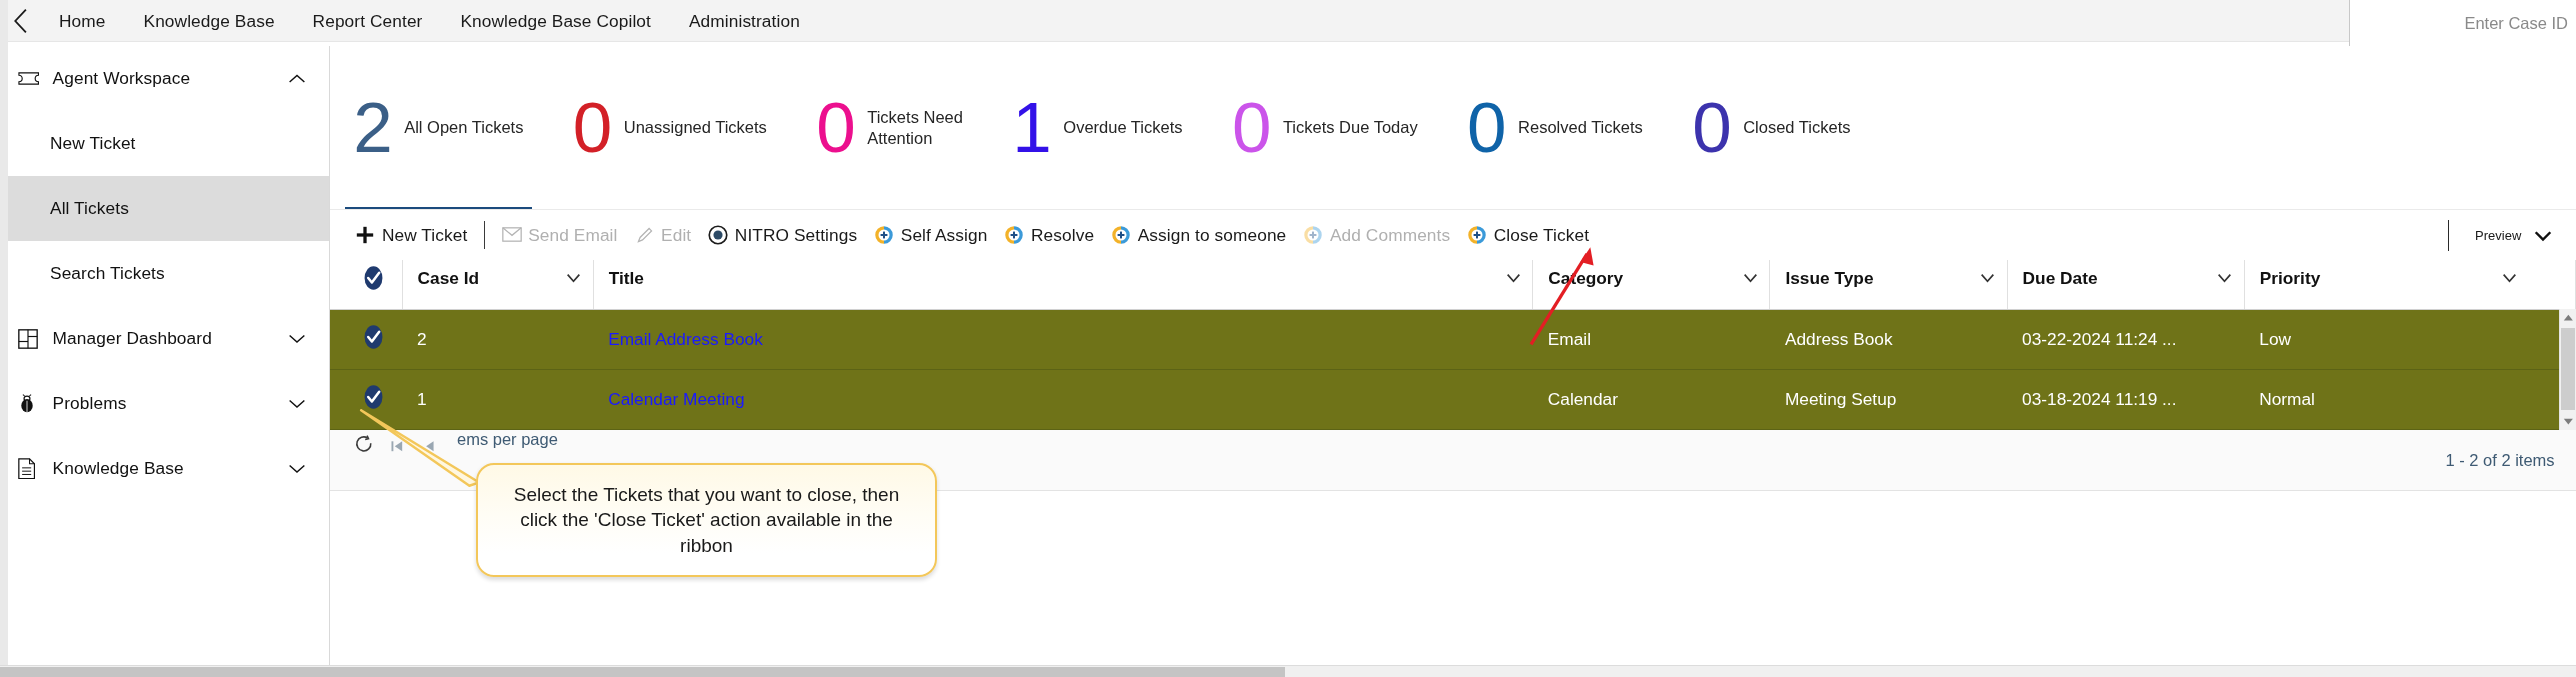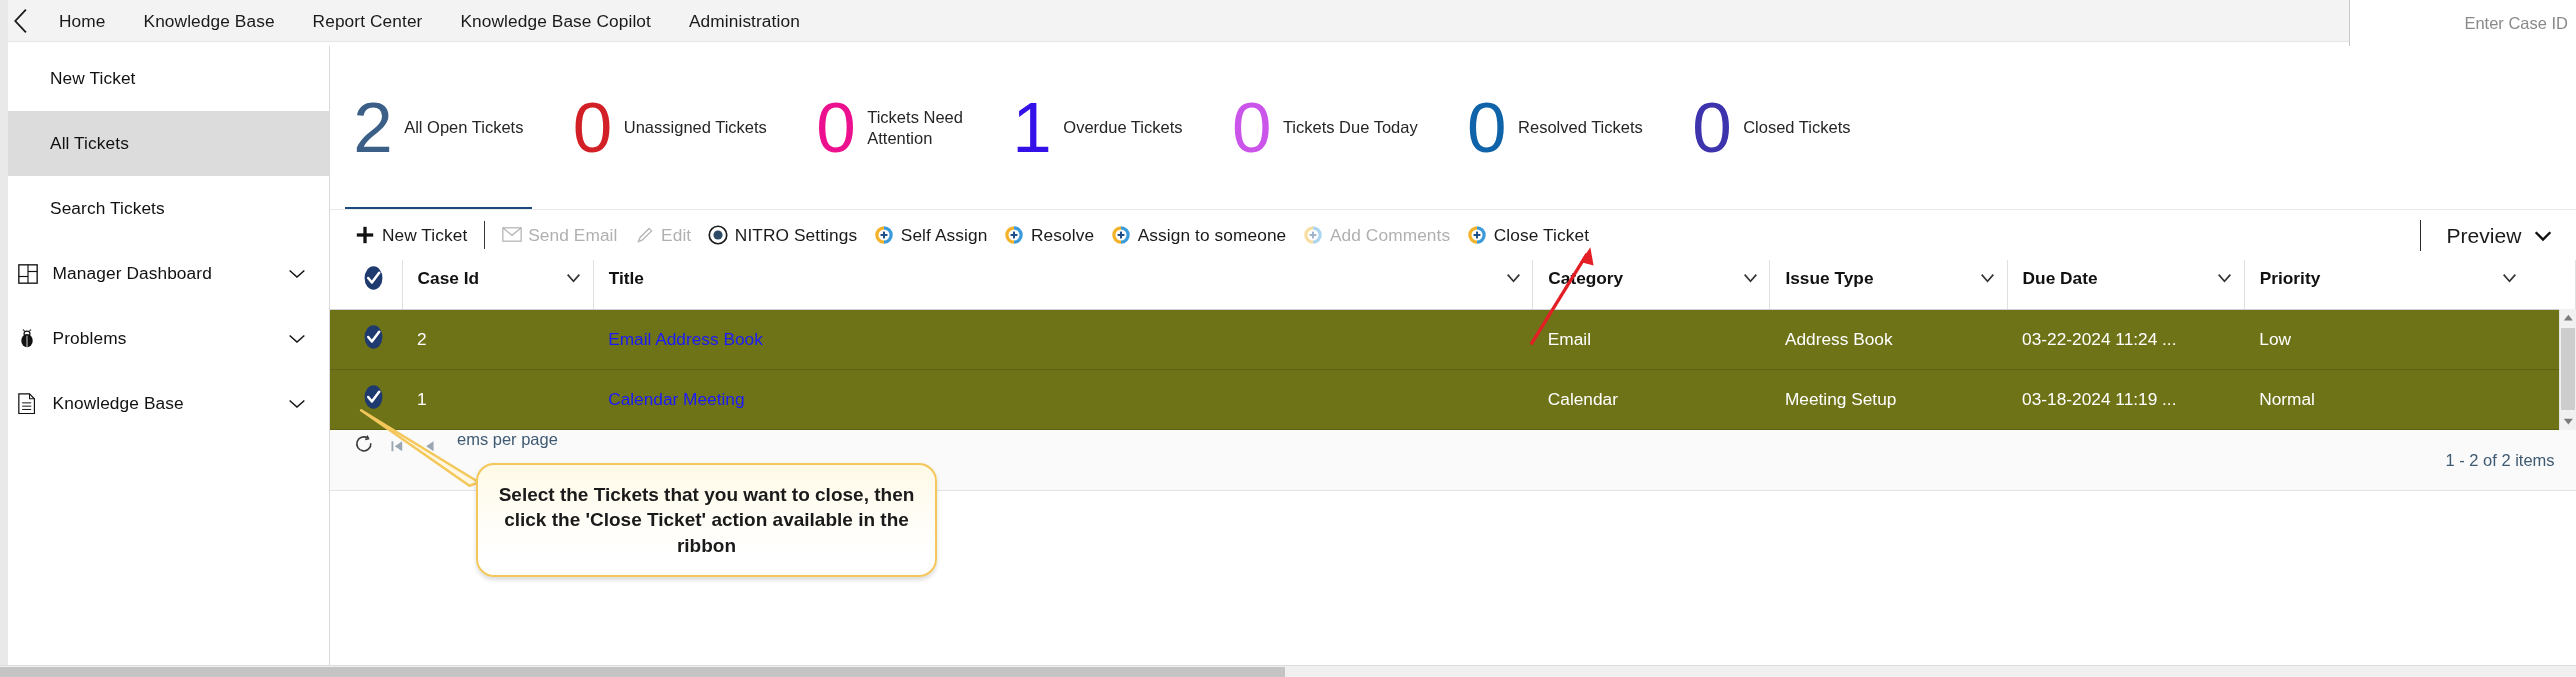--- a/index.html
+++ b/index.html
@@ -157,21 +157,21 @@
     width: 0.8px; height: 28px; background: #3a3a3a;
     margin: 0 8.2px;
   }
   .rb-right {
     position: absolute; right: 15px; top: 0;
     height: 51px; display: flex; align-items: center;
   }
   .rb-right .rb-divider { background:#2a2a2a; height: 31px; margin-right:18px; }
   .preview-btn {
     display: flex; align-items: center;
-    font-size: 21px; color: #1a1a1a;
+    font-size: 13px; color: #1a1a1a;
     cursor: pointer; padding: 5px 8.2px;
   }
   .preview-btn .chev { margin-left: 11.5px; display:flex; }
 
   
   .grid-wrap {
     position: relative;
     background: #ffffff;
   }
   table.grid {
@@ -268,21 +268,20 @@
     border-radius: 18px;
     box-shadow: 0 2.5px 4.1px rgba(0,0,0,0.14);
     display: flex; align-items: center; justify-content: center;
     text-align: center;
     padding: 8.2px 20px;
     z-index: 40;
   }
   .callout-text {
     font-size: 19px; color: #1a1a1a; line-height: 1.32;
     font-family: "Liberation Sans", sans-serif;
-    font-weight: bold;
   }
   .callout-tail {
     position: absolute; left: 356px; top: 407px;
     width: 148px; height: 82px;
     z-index: 39; pointer-events:none;
   }
   .arrow-anno {
     position: absolute; left: 1508px; top: 244px;
     width: 107px; height: 107px;
     z-index: 45; pointer-events:none;
@@ -323,20 +322,33 @@
       <div class="nav-link">Knowledge Base Copilot</div>
       <div class="nav-link">Administration</div>
     </div>
     <div class="caseid-wrap">
       <input class="caseid-input" type="text" placeholder="Enter Case ID" style="">
     </div>
   </div>
 
   <div class="sidebar">
 
+    <div class="sb-item">
+      <span class="sb-icon">
+        <svg width="21.4" height="13" viewBox="0 0 26 16">
+          <path d="M1 4 L1 1 L25 1 L25 4 A4 4 0 0 0 25 12 L25 15 L1 15 L1 12 A4 4 0 0 0 1 4 Z" fill="none" stroke="#111" stroke-width="1.4"></path>
+        </svg>
+      </span>
+      <span class="sb-label">Agent Workspace</span>
+      <span class="sb-chev">
+        <svg width="18" height="11.5" viewBox="0 0 22 14">
+            <polyline points="2,11 11,3 20,11" fill="none" stroke="#111" stroke-width="1.8"></polyline>
+          </svg>
+      </span>
+    </div>
 
     <div class="sb-item child">
       <span class="sb-label">New Ticket</span>
     </div>
 
     <div class="sb-item child active">
       <span class="sb-label">All Tickets</span>
     </div>
 
     <div class="sb-item child">

